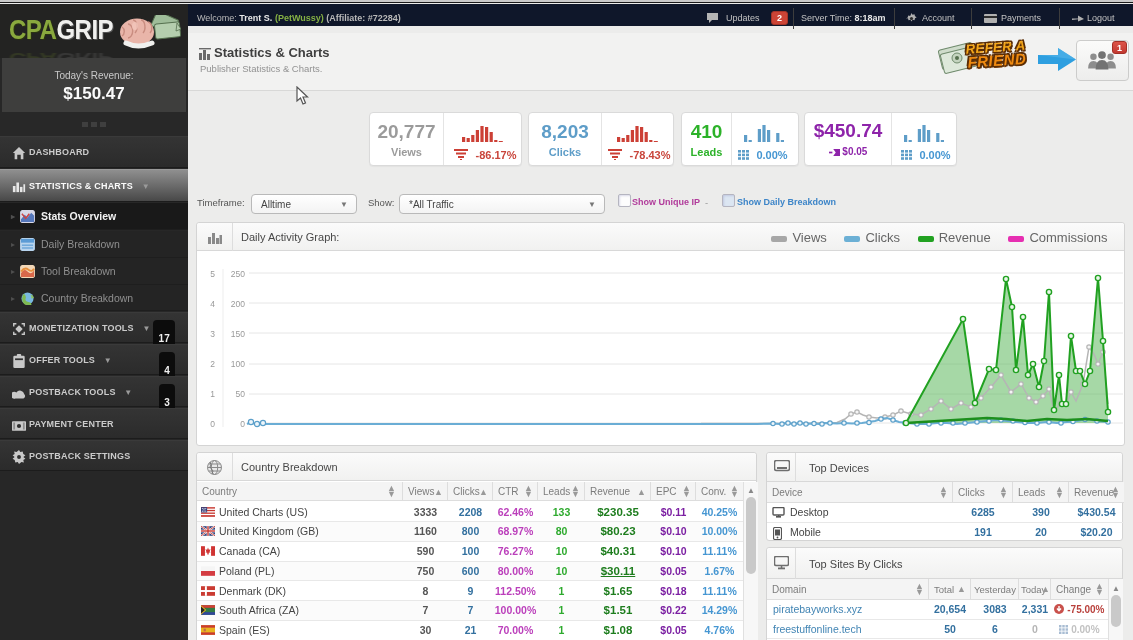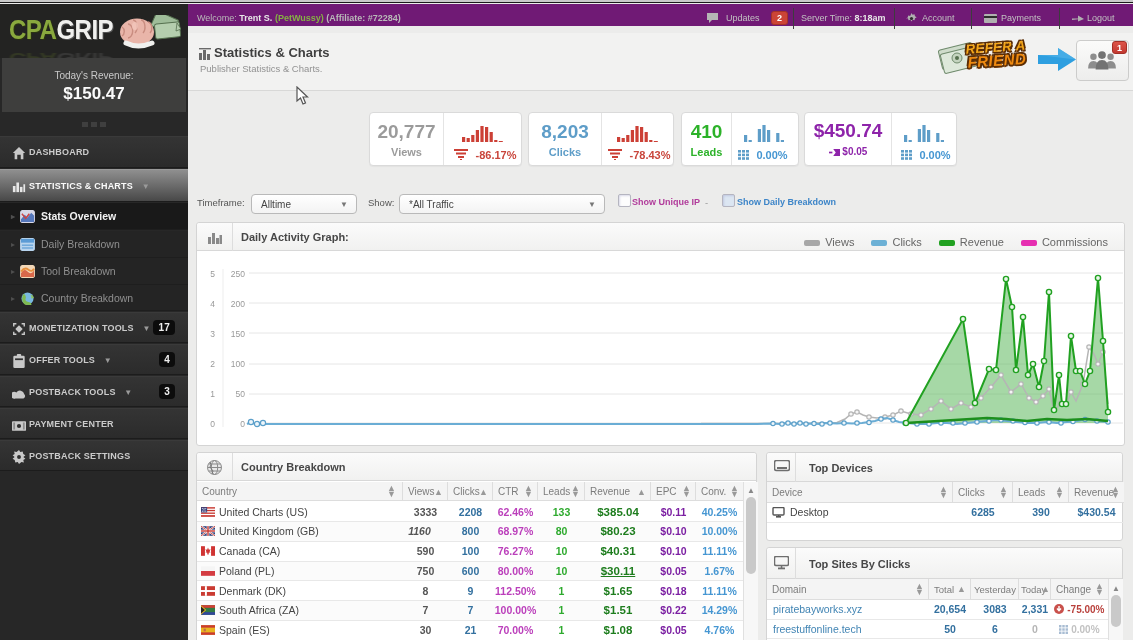--- a/index.html
+++ b/index.html
@@ -1,40 +1,40 @@
 <!DOCTYPE html>
 <html><head>
 <meta charset="utf-8">
 <style>
 * { box-sizing: border-box; margin:0; padding:0; }
 html,body { width:1133px; height:640px; overflow:hidden; }
 body { font-family:"Liberation Sans",sans-serif; background:#ececeb; position:relative; }
 .abs { position:absolute; }
 
 #topstrip { position:absolute; left:0; top:0; width:1133px; height:3px; background:#c9c9c9; border-bottom:1px solid #1b1b1b; }
-#topbar { position:absolute; left:0; top:4px; width:1133px; height:22px; background:#701a75; color:#b9b9b9; font-size:9px; }
+#topbar { position:absolute; left:0; top:4px; width:1133px; height:22px; background:#0f172a; color:#b9b9b9; font-size:9px; }
 #topbar .welcome { position:absolute; left:197px; top:9px; }
 #topbar b.wh { color:#e8e8e8; }
 #topbar .grn { color:#85b044; font-weight:bold; }
 .tbitem { position:absolute; top:0; height:29px; line-height:29px; color:#c2c2c2; }
 .tbsep { position:absolute; top:4px; height:21px; width:1px; background:#1f1f1f; border-right:1px solid #3d3d3d; }
 .badge-red { display:inline-block; background:#cc4436; border:1px solid #a53327; color:#fff; font-weight:bold; font-size:9px; border-radius:3px; padding:1px 5px; margin-left:6px; }
 
 #sidebar { position:absolute; left:0; top:4px; width:188px; height:636px; background:#272727; }
 #logo { position:absolute; left:0; top:0; width:188px; height:54px; background:#232322; overflow:hidden; }
 #revbox { position:absolute; left:2px; top:54px; width:184px; height:57px; background:#3e3e3d; color:#c9c9c9; text-align:center; }
 #revbox .l1 { font-size:10px; padding-top:12px; }
 #revbox .l2 { font-size:17px; font-weight:bold; color:#fbfbfb; padding-top:3px; }
 #dots { position:absolute; left:0; top:108px; width:188px; height:25px; background:#282828; border-bottom:1px solid #1d1d1d; }
 #dots span { position:absolute; top:10px; width:6px; height:5px; background:#3f3f3f; }
 .mitem { position:absolute; left:0; width:188px; height:31px; background:linear-gradient(#343434,#2b2b2b); border-top:1px solid #3a3a3a; border-bottom:1px solid #1c1c1c; color:#cbcbcb; font-size:9px; font-weight:bold; letter-spacing:0.2px; line-height:30px; }
 .mitem .mic { position:absolute; left:12px; top:9px; width:14px; height:14px; }
 .mitem .mtx { position:absolute; left:29px; top:0; }
 .mitem .caret { font-size:8px; color:#9a9a9a; margin-left:6px; }
-.mbadge { position:absolute; right:13px; top:7px; background:#0c0c0c; border-radius:4px; color:#efefef; font-size:10px; font-weight:bold; padding:1px 5px; line-height:13px; }
+.mbadge { position:absolute; right:13px; top:7px; background:#0c0c0c; border-radius:4px; color:#efefef; font-size:10px; font-weight:bold; padding:12px 5px; line-height:13px; }
 .sitem { position:absolute; left:0; width:188px; height:27px; background:#242424; border-bottom:1px solid #1e1e1e; color:#8f8f8f; font-size:10.5px; line-height:27px; }
 .sitem .sic { position:absolute; left:20px; top:7px; width:15px; height:13px; border-radius:2px; }
 .sitem .stx { position:absolute; left:41px; }
 .sitem .arr { position:absolute; left:11px; color:#4f4f4f; font-size:8px; }
 
 #pagehead { position:absolute; left:188px; top:33px; width:945px; height:58px; background:#f2f2f1; border-bottom:1px solid #d8d8d7; }
 #pagehead .t { position:absolute; left:26px; top:12px; font-size:13px; font-weight:bold; color:#3f3f3f; }
 #pagehead .s { position:absolute; left:12px; top:30px; font-size:9.5px; color:#929292; }
 
 .card { position:absolute; top:112px; height:54px; background:#fff; border:1px solid #dadada; border-radius:4px; box-shadow:0 1px 1px rgba(0,0,0,0.04); }
@@ -44,21 +44,21 @@
 .pct { position:absolute; text-align:center; font-size:12px; font-weight:bold; }
 
 .flabel { position:absolute; font-size:9.5px; color:#555; }
 .fselect { position:absolute; height:20px; background:linear-gradient(#fff,#f3f3f3); border:1px solid #b9b9b9; border-radius:4px; font-size:10px; color:#444; line-height:20px; padding-left:9px; }
 .fselect .car { position:absolute; right:8px; top:0; color:#777; font-size:8px; }
 .fcheck { position:absolute; width:13px; height:13px; background:#fdfdfd; border:1px solid #b5b5c0; border-radius:2px; box-shadow:inset 1px 1px 2px rgba(120,120,180,0.25); }
 
 .panel { position:absolute; background:#fff; border:1px solid #d4d4d4; border-radius:3px; }
 .phead { position:absolute; left:0; top:0; right:0; height:28px; background:linear-gradient(#fbfbfb,#f1f1f0); border-bottom:1px solid #d8d8d8; border-radius:3px 3px 0 0; }
 .phead .icell { position:absolute; left:0; top:0; width:36px; height:28px; border-right:1px solid #ddd; }
-.phead .ptitle { position:absolute; left:44px; top:8px; font-size:11px; font-weight:bold; color:#474747; }
+.phead .ptitle { position:absolute; left:44px; top:8px; font-size:11px; font-weight:normal; color:#474747; }
 
 .thead { position:absolute; background:#f4f4f4; border-bottom:1px solid #ddd; color:#7c7c7c; font-size:10px; }
 .thcell { position:absolute; top:0; height:100%; line-height:19px; padding-left:5px; border-right:1px solid #ddd; }
 .sorticon { position:absolute; right:4px; top:3px; font-size:9px; color:#999; line-height:6px; text-align:center; }
 .trow { position:absolute; font-size:10.5px; color:#444; border-bottom:1px solid #e8e8e8; }
 .tcell { position:absolute; top:0; height:100%; text-align:center; font-weight:bold; white-space:nowrap; }
 </style>
 </head>
 <body>
 <div id="topstrip"></div>
@@ -402,21 +402,21 @@
         <svg style="position:absolute;left:11px;top:8px" width="14" height="13" viewBox="0 0 14 13">
           <g fill="#8a8a8a">
             <rect x="0" y="6" width="3" height="7"></rect>
             <rect x="4" y="2" width="3" height="11"></rect>
             <rect x="8" y="7" width="3" height="6"></rect>
             <rect x="11.5" y="4" width="2.5" height="9"></rect>
           </g>
         </svg>
       </div>
     <div class="ptitle">Daily Activity Graph:</div>
-    <div style="position:absolute;right:0;top:13px;font-size:11px;color:#666;white-space:nowrap">
+    <div style="position:absolute;right:0;top:7px;font-size:13px;color:#666;white-space:nowrap">
       <span style="display:inline-block;width:16px;height:6px;background:#a7a7a7;border-radius:2px;margin-right:5px"></span>Views
       <span style="display:inline-block;width:16px;height:6px;background:#6cb0d5;border-radius:2px;margin:0 5px 0 14px"></span>Clicks
       <span style="display:inline-block;width:16px;height:6px;background:#21a121;border-radius:2px;margin:0 5px 0 14px"></span>Revenue
       <span style="display:inline-block;width:16px;height:6px;background:#e62fb1;border-radius:2px;margin:0 5px 0 14px"></span>Commissions
       <span style="display:inline-block;width:13px"></span>
     </div>
   </div>
   <svg style="position:absolute;left:0;top:28px" width="929" height="196" viewBox="0 0 929 196">
     <g stroke="#e6e6e6" stroke-width="1">
       <line x1="52" y1="22" x2="926" y2="22"></line>
@@ -593,36 +593,36 @@
               <circle cx="1.5" cy="4.5" r="0.6"></circle>
               <circle cx="3.5" cy="4.5" r="0.6"></circle>
               <circle cx="5.5" cy="4.5" r="0.6"></circle>
             </g>
           </svg></span>
         <span class="abs" style="left:22px">United Charts (US)</span>
     <div class="tcell" style="left:206px;width:45px;color:#555;">3333</div>
     <div class="tcell" style="left:251px;width:45px;color:#33709f;">2208</div>
     <div class="tcell" style="left:296px;width:45px;color:#bb3fbb;">62.46%</div>
     <div class="tcell" style="left:341px;width:47px;color:#2eaa2e;">133</div>
-    <div class="tcell" style="left:388px;width:66px;color:#1e7d1e;font-size:11.5px;">$385.04</div>
+    <div class="tcell" style="left:388px;width:66px;color:#1e7d1e;font-size:11.5px;">$230.35</div>
     <div class="tcell" style="left:454px;width:45px;color:#7b1fa2;">$0.11</div>
     <div class="tcell" style="left:499px;width:47px;color:#4596d2;">40.25%</div>
   </div>
   <div class="trow" style="left:0;top:69.4px;width:546px;height:19.7px;line-height:19.7px;background:#fbfbfb">
     <span class="abs" style="left:4px;top:4px;line-height:normal"><svg width="14" height="10" viewBox="0 0 16 11">
             <rect width="16" height="11" fill="#31437c"></rect>
             <path d="M0,0 L16,11 M16,0 L0,11" stroke="#fff" stroke-width="2.2"></path>
             <path d="M0,0 L16,11 M16,0 L0,11" stroke="#c7352e" stroke-width="1"></path>
             <rect x="6.5" width="3" height="11" fill="#fff"></rect>
             <rect y="4" width="16" height="3" fill="#fff"></rect>
             <rect x="7.2" width="1.6" height="11" fill="#c7352e"></rect>
             <rect y="4.7" width="16" height="1.6" fill="#c7352e"></rect>
           </svg></span>
         <span class="abs" style="left:22px">United Kingdom (GB)</span>
-    <div class="tcell" style="left:200px;width:45px;color:#555;font-style:italic;">1160</div>
+    <div class="tcell" style="left:206px;width:45px;color:#555;">1160</div>
     <div class="tcell" style="left:251px;width:45px;color:#33709f;">800</div>
     <div class="tcell" style="left:296px;width:45px;color:#bb3fbb;">68.97%</div>
     <div class="tcell" style="left:341px;width:47px;color:#2eaa2e;">80</div>
     <div class="tcell" style="left:388px;width:66px;color:#1e7d1e;font-size:11.5px;">$80.23</div>
     <div class="tcell" style="left:454px;width:45px;color:#7b1fa2;">$0.10</div>
     <div class="tcell" style="left:499px;width:47px;color:#4596d2;">10.00%</div>
   </div>
   <div class="trow" style="left:0;top:89.1px;width:546px;height:19.7px;line-height:19.7px;background:#fff">
     <span class="abs" style="left:4px;top:4px;line-height:normal"><svg width="14" height="10" viewBox="0 0 16 11">
             <rect width="16" height="11" fill="#fff"></rect>
@@ -722,20 +722,31 @@
   <div class="trow" style="left:0;top:50px;width:357px;height:19.7px;line-height:19.7px">
     <svg class="abs" style="left:5px;top:4px" width="13" height="12" viewBox="0 0 13 12">
         <rect x="1" y="0.5" width="11" height="7.5" rx="1" fill="none" stroke="#555" stroke-width="1.4"></rect>
         <rect x="4" y="9" width="5" height="1.6" fill="#555"></rect>
         <rect x="6" y="8" width="1.4" height="2" fill="#555"></rect>
       </svg>
     <span class="abs" style="left:23px">Desktop</span>
     <div class="tcell" style="left:186px;width:60px;color:#33709f">6285</div>
     <div class="tcell" style="left:246px;width:56px;color:#33709f">390</div>
     <div class="tcell" style="left:302px;width:55px;color:#33709f">$430.54</div>
+  </div>
+  <div class="trow" style="left:0;top:69.7px;width:357px;height:19.7px;line-height:19.7px;border-bottom:none">
+    <svg class="abs" style="left:6px;top:4px" width="9" height="13" viewBox="0 0 9 13">
+        <rect x="0.5" y="0.5" width="8" height="12" rx="1.5" fill="none" stroke="#555" stroke-width="1.2"></rect>
+        <rect x="2" y="2.5" width="5" height="6" fill="#555"></rect>
+        <circle cx="4.5" cy="10.5" r="0.9" fill="#555"></circle>
+      </svg>
+    <span class="abs" style="left:23px">Mobile</span>
+    <div class="tcell" style="left:186px;width:60px;color:#33709f">191</div>
+    <div class="tcell" style="left:246px;width:56px;color:#33709f">20</div>
+    <div class="tcell" style="left:302px;width:55px;color:#33709f">$20.20</div>
   </div>
 </div>
 <div id="sitespanel" class="panel" style="left:766px;top:547px;width:357px;height:100px;border-radius:3px 3px 0 0">
   <div class="phead" style="height:31px">
     <div class="icell" style="height:31px;width:29px">
         <svg style="position:absolute;left:7px;top:8px" width="15" height="14" viewBox="0 0 15 14">
           <rect x="0.5" y="0.5" width="14" height="9" rx="1.5" fill="none" stroke="#6e6e6e" stroke-width="1.5"></rect>
           <rect x="4" y="11.5" width="7" height="1.8" fill="#6e6e6e"></rect>
           <rect x="6.8" y="10" width="1.5" height="2" fill="#6e6e6e"></rect>
         </svg>

